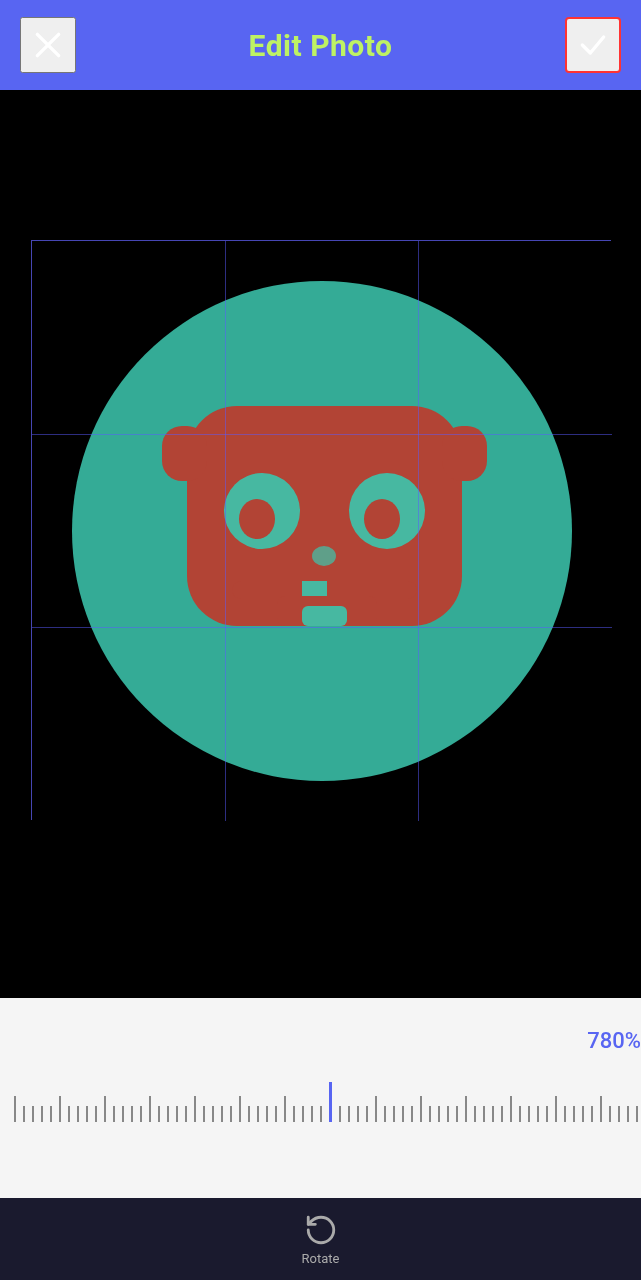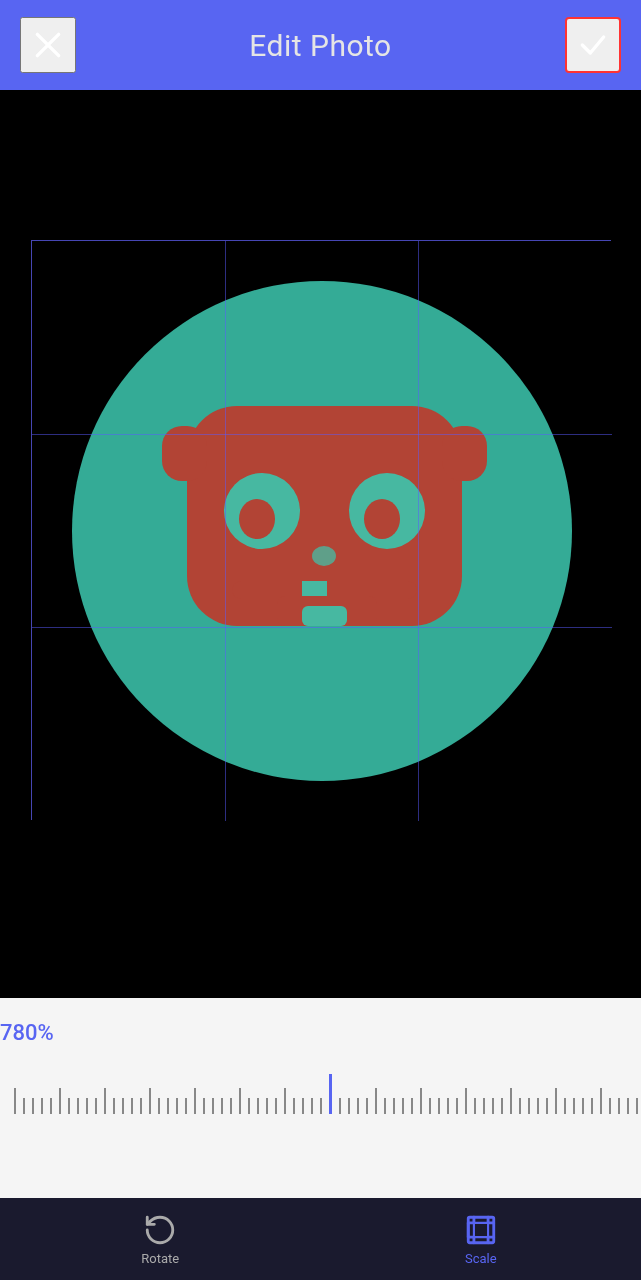--- a/index.html
+++ b/index.html
@@ -18,23 +18,23 @@
       height: 90px;
       background: #5865F2;
       display: flex;
       align-items: center;
       justify-content: space-between;
       padding: 0 20px;
       position: relative;
       z-index: 10;
     }
     .header-title {
-      color: #e5e5e5;
+      color: #bef264;
       font-size: 30px;
-      font-weight: 400;
+      font-weight: 700;
       letter-spacing: 0.5px;
     }
     .header-close-btn, .header-confirm-btn {
       width: 56px;
       height: 56px;
       display: flex;
       align-items: center;
       justify-content: center;
       cursor: pointer;
     }
@@ -110,23 +110,23 @@
     
     .scale-panel {
       width: 100%;
       height: 200px;
       background: #f5f5f5;
       position: absolute;
       bottom: 82px;
       left: 0;
       display: flex;
       flex-direction: column;
-      align-items: flex-start;
+      align-items: flex-end;
       justify-content: flex-start;
-      padding-top: 22px;
+      padding-top: 30px;
     }
     .scale-value {
       color: #5865F2;
       font-size: 22px;
       font-weight: 500;
       margin-bottom: 14px;
     }
 
     
     .ruler-container {
@@ -339,29 +339,13 @@
 </div>
 
 <div class="bottom-nav">
   <div class="nav-item">
     <svg viewBox="0 0 24 24" fill="none" stroke="#aaa" stroke-width="2" stroke-linecap="round" stroke-linejoin="round">
       <path d="M3 12a9 9 0 1 0 9-9 9.75 9.75 0 0 0-6.74 2.74L3 8"></path>
       <path d="M3 3v5h5"></path>
     </svg>
     <span class="nav-label">Rotate</span>
   </div>
-  <div class="nav-item active">
-    <svg viewBox="0 0 24 24" fill="none" stroke="#5865F2" stroke-width="2" stroke-linecap="round" stroke-linejoin="round">
-      <rect x="3" y="3" width="18" height="18" rx="1"></rect>
-      <rect x="7" y="7" width="10" height="10" rx="0.5" stroke="#5865F2" stroke-width="1.5"></rect>
-      <line x1="3" y1="7" x2="7" y2="7"></line>
-      <line x1="3" y1="17" x2="7" y2="17"></line>
-      <line x1="17" y1="3" x2="17" y2="7"></line>
-      <line x1="17" y1="17" x2="17" y2="21"></line>
-      <line x1="7" y1="3" x2="7" y2="7"></line>
-      <line x1="7" y1="17" x2="7" y2="21"></line>
-      <line x1="3" y1="7" x2="3" y2="17"></line>
-      <line x1="21" y1="7" x2="17" y2="7"></line>
-      <line x1="21" y1="17" x2="17" y2="17"></line>
-    </svg>
-    <span class="nav-label">Scale</span>
-  </div>
 </div>
 
 </body></html>

